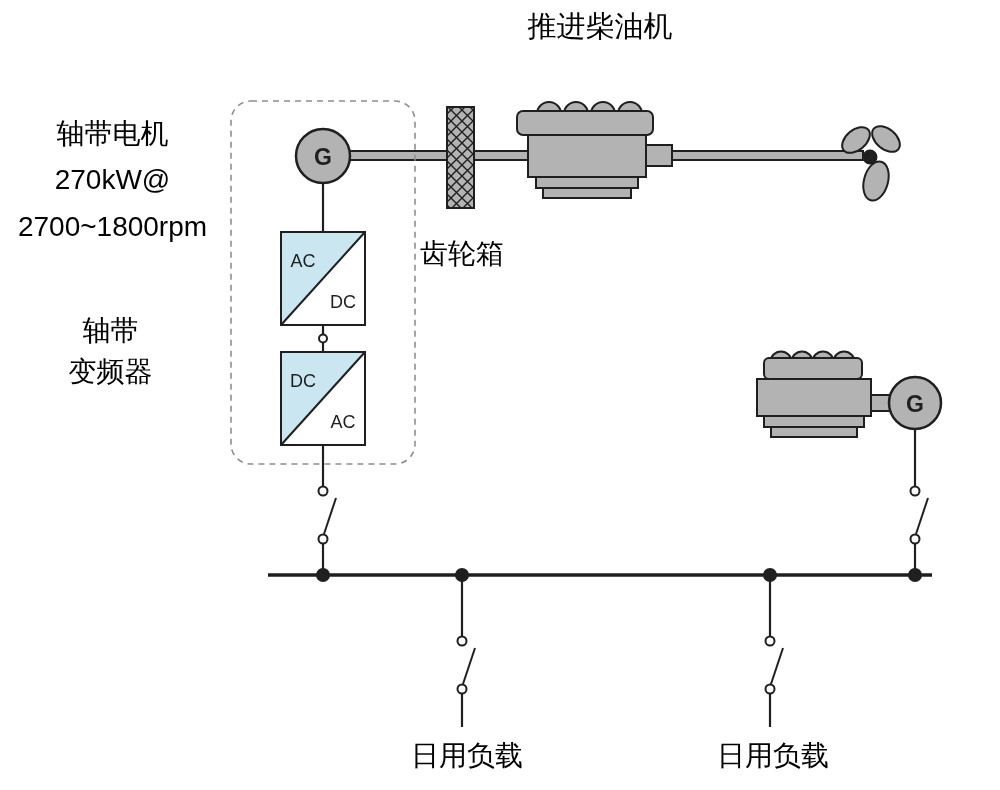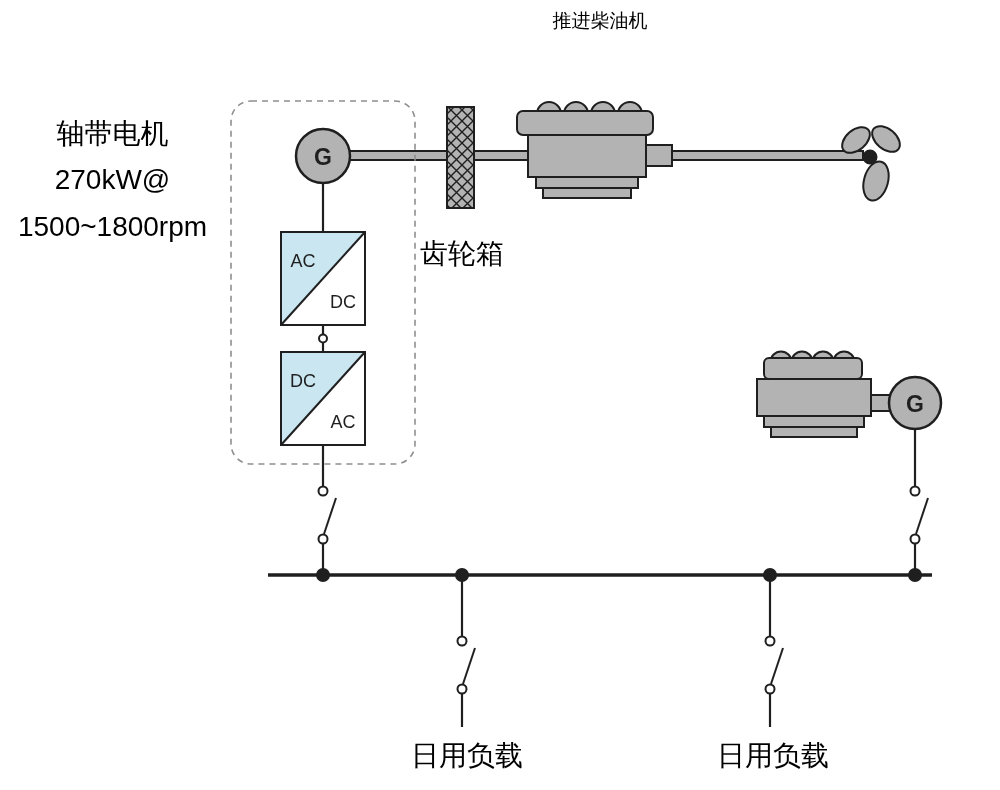--- a/index.html
+++ b/index.html
@@ -144,27 +144,29 @@
       <rect x="757" y="379" width="114" height="37"></rect>
       <rect x="764" y="416" width="100" height="11"></rect>
       <rect x="771" y="427" width="86" height="10"></rect>
     </g>
     <g>
       <circle cx="915" cy="403" r="26" fill="#b3b3b3" stroke="#1f1f1f" stroke-width="2.5"></circle>
       <text x="915" y="412" text-anchor="middle" class="gletter">G</text>
     </g>
   </svg>
 
-  <div class="lbl center" style="left:450px;top:10px;width:300px;font-size:19px;">推进柴油机</div>
+  <div class="lbl center" style="left:450px;top:10px;width:300px;font-size:29px;">推进柴油机</div>
 
   <div class="lbl center" style="left:10px;top:118px;width:205px;">轴带电机</div>
   <div class="lbl center" style="left:10px;top:164px;width:205px;">270kW@</div>
-  <div class="lbl center" style="left:0px;top:211px;width:225px;">1500~1800rpm</div>
+  <div class="lbl center" style="left:0px;top:211px;width:225px;">2700~1800rpm</div>
 
   <div class="lbl" style="left:420px;top:238px;">齿轮箱</div>
 
+  <div class="lbl center" style="left:28px;top:315px;width:165px;">轴带</div>
+  <div class="lbl center" style="left:28px;top:356px;width:165px;">变频器</div>
 
 
 
   <div class="lbl center" style="left:397px;top:740px;width:140px;">日用负载</div>
   <div class="lbl center" style="left:703px;top:740px;width:140px;">日用负载</div>
 
 </div>
 
 </body></html>

